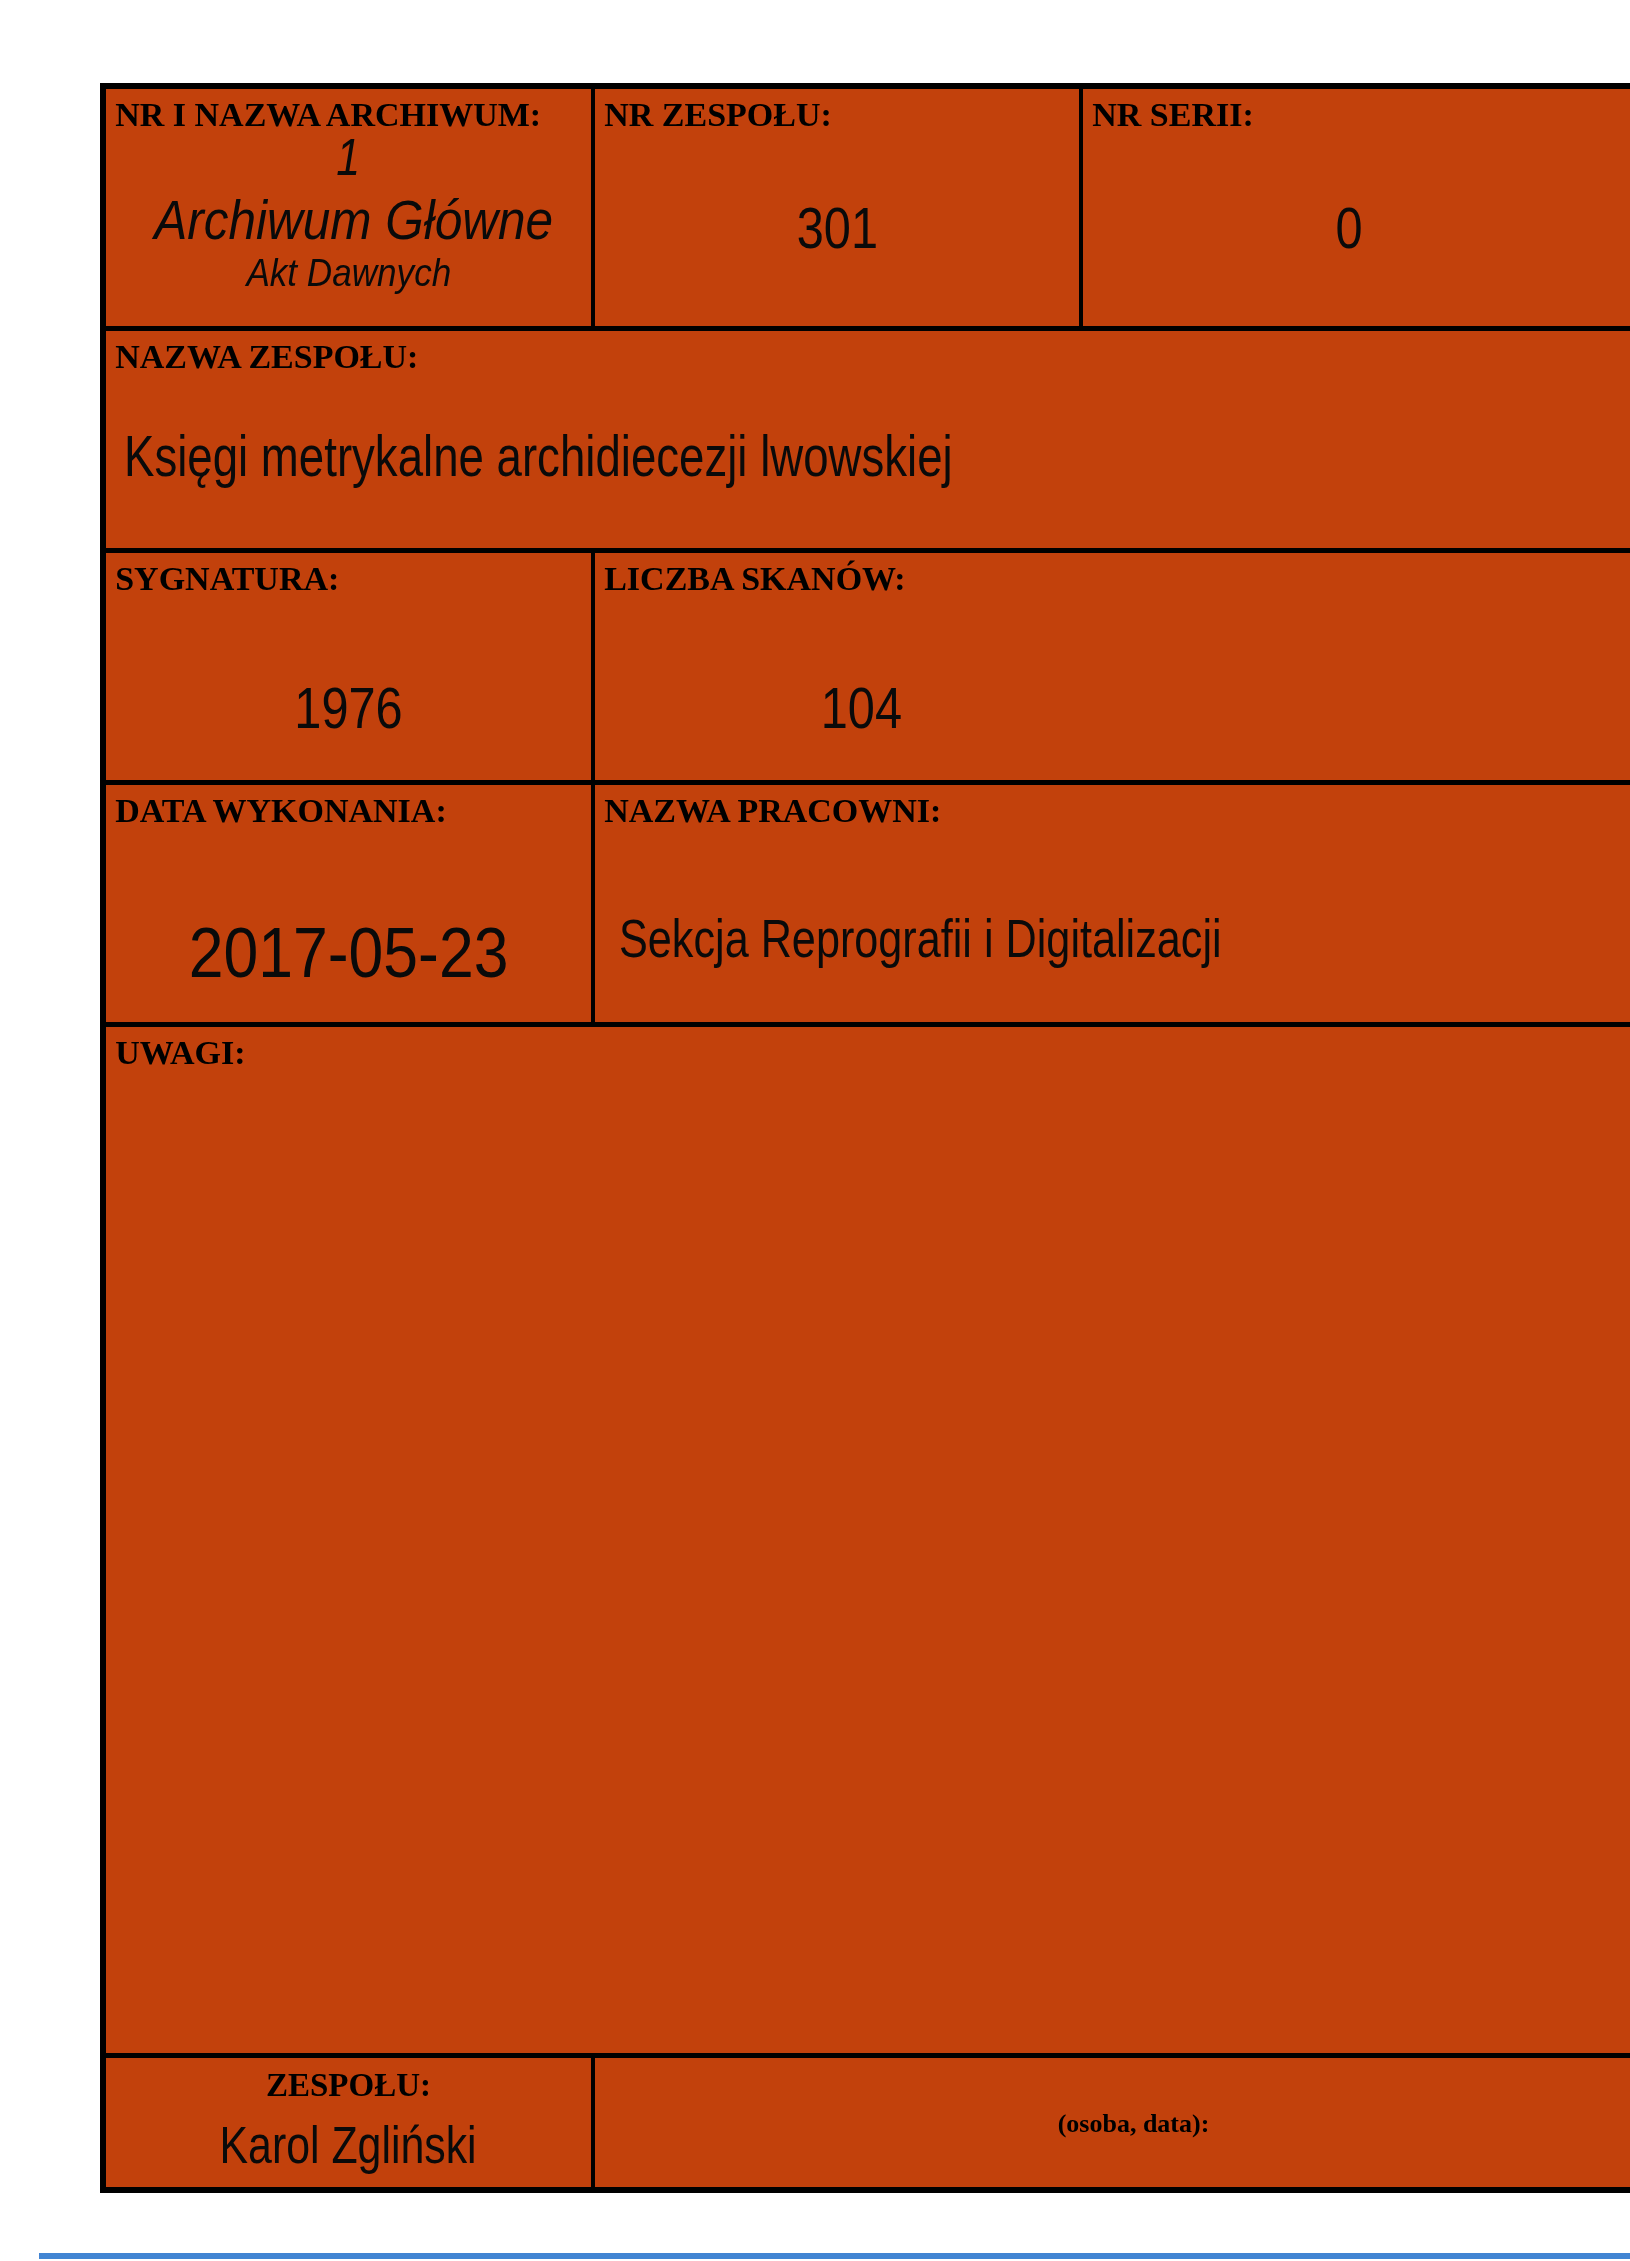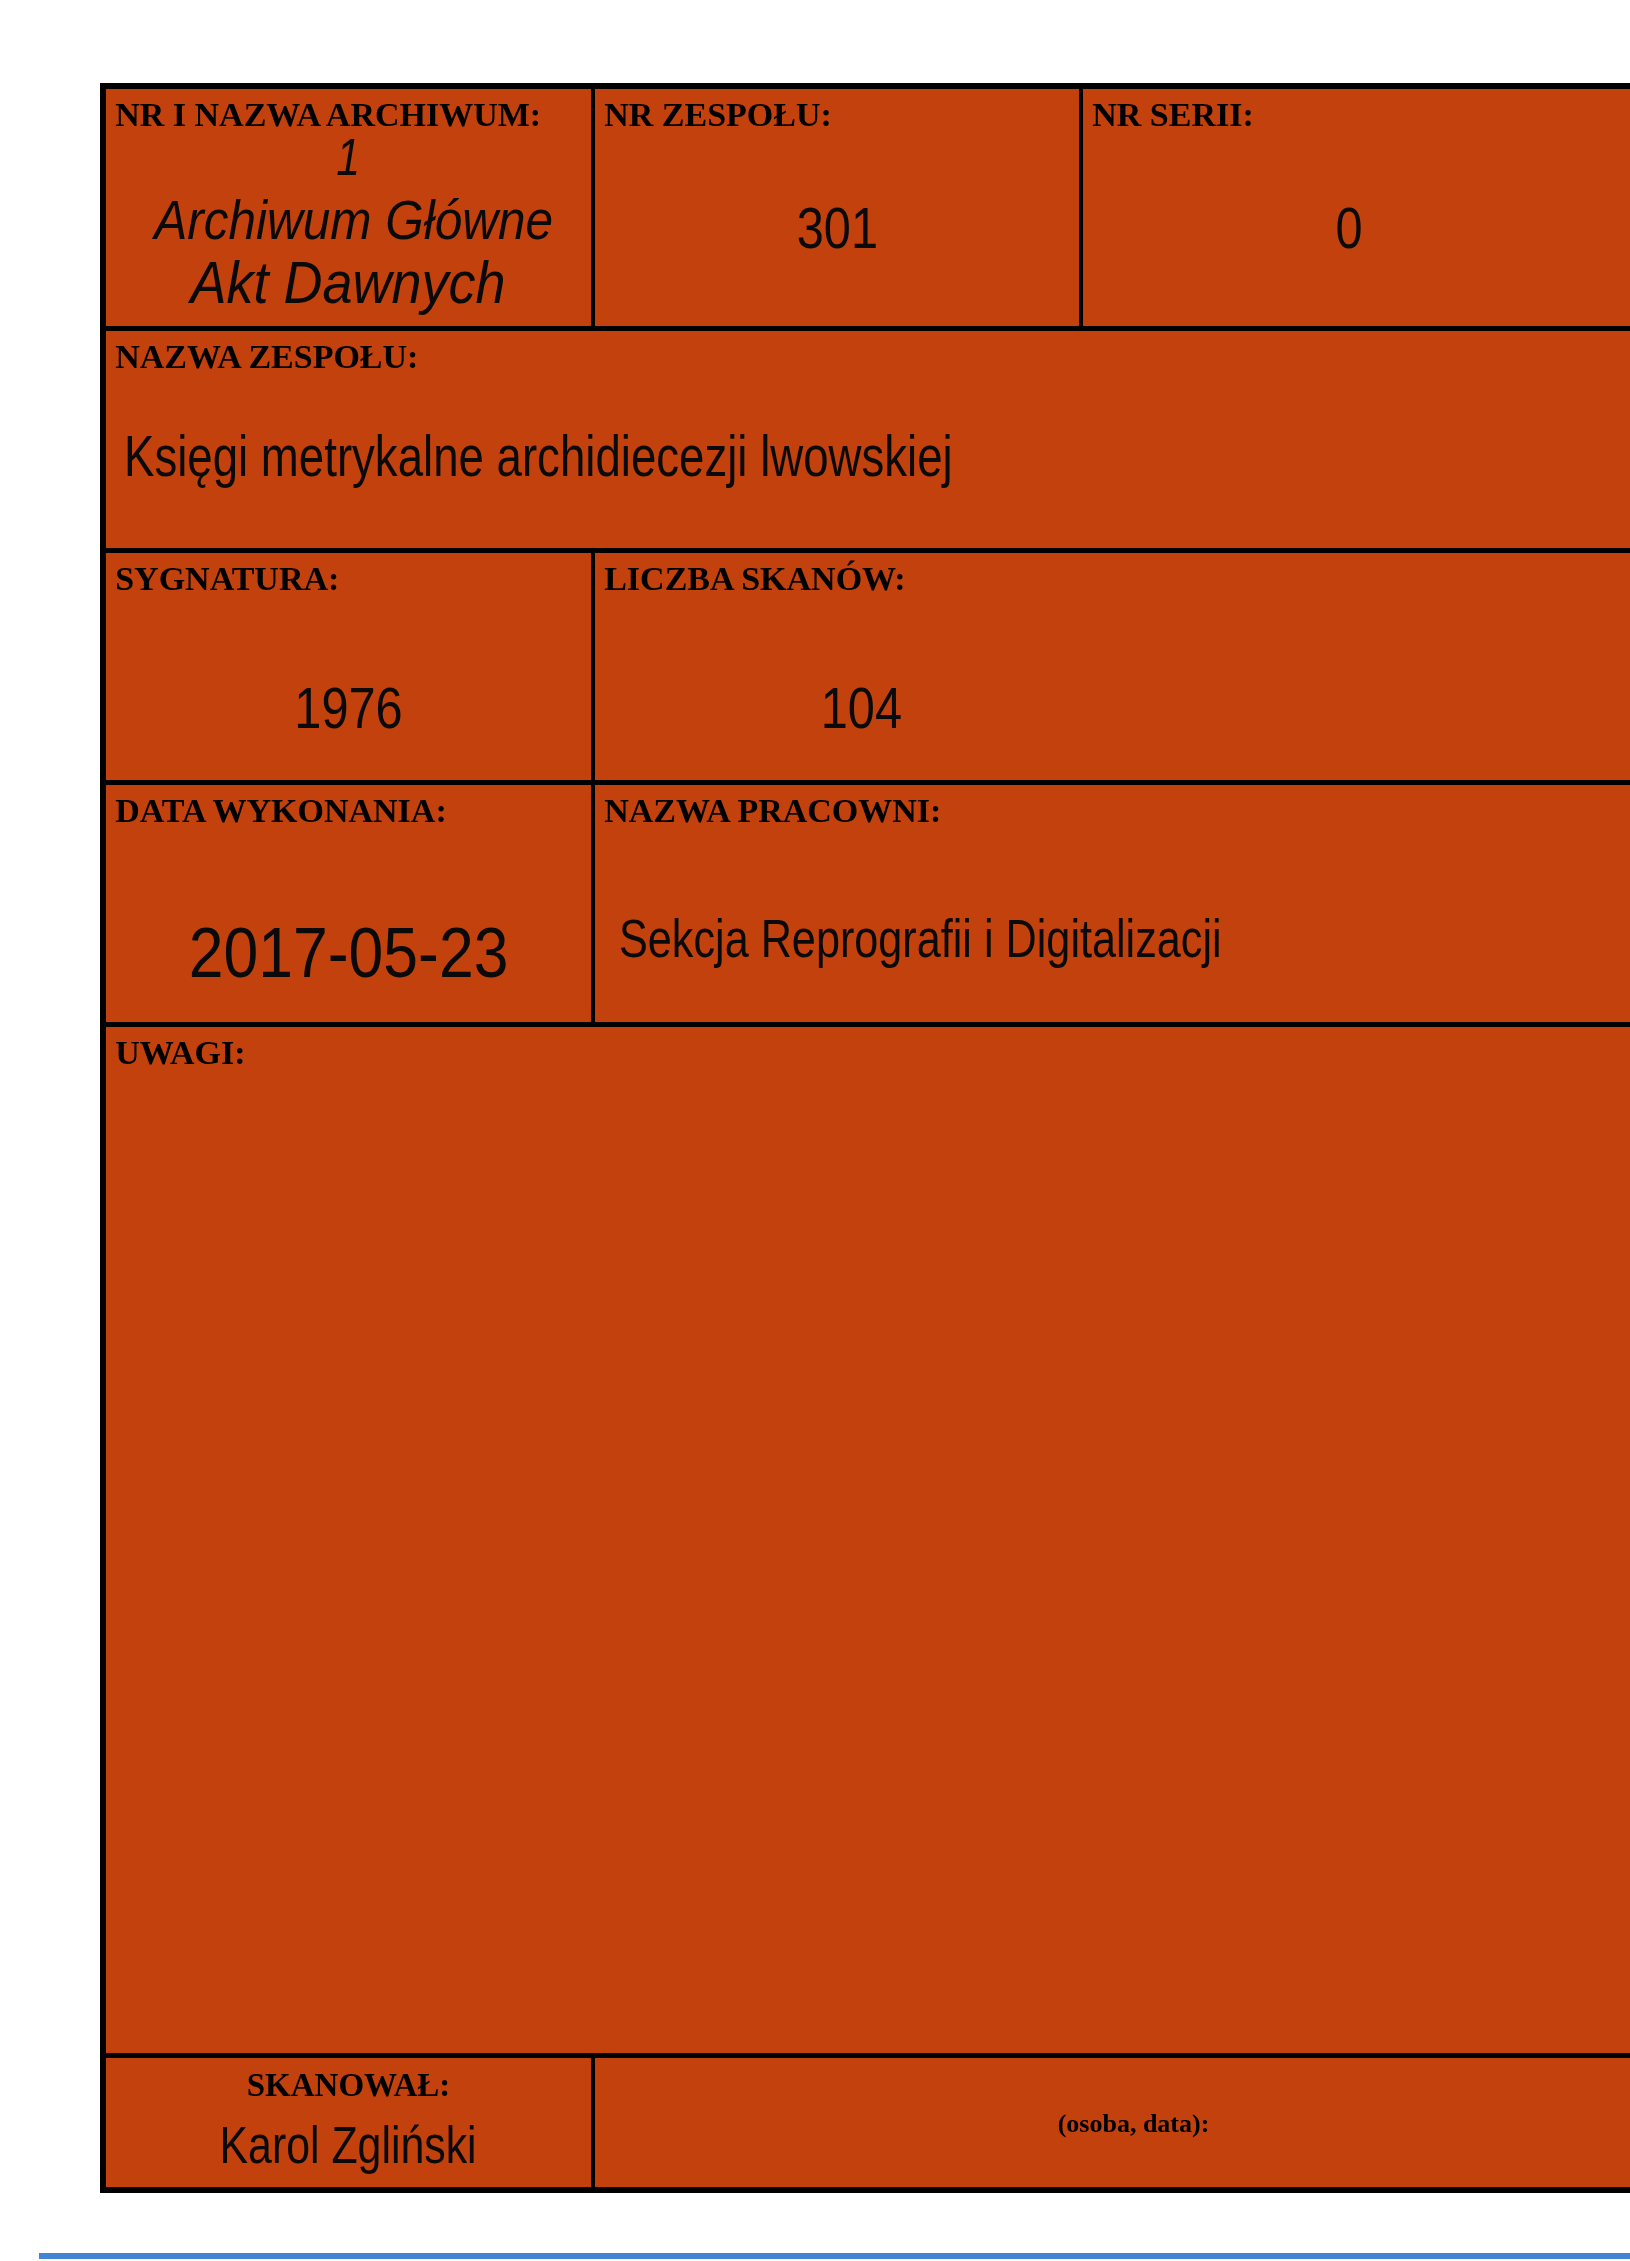--- a/index.html
+++ b/index.html
@@ -47,21 +47,21 @@
     font-family:"Liberation Sans", sans-serif;
     font-size:58px;line-height:1;color:#0a0a0a;
     white-space:nowrap;
   }
   .cond{display:inline-block;transform:scaleX(0.84);transform-origin:center center;}
   .condL{display:inline-block;transform:scaleX(0.8);transform-origin:left center;}
   .ital{font-style:italic;}
 
   .num1{top:43px;font-size:51px;}
   .name1{top:104px;font-size:55px;padding-left:11px;}
-  .name2{top:164px;font-size:60px;}
+  .name2{top:164px;font-size:39px;}
   .cv1{top:110px;}
   .bigval{top:97px;left:18.4px;right:auto;text-align:left;font-size:57px;}
   .cv3{top:126px;}
   .cv4{top:132px;font-size:71px;}
   .workval{top:126px;left:24px;right:auto;text-align:left;font-size:54px;}
   .slbl{
     position:absolute;left:0;right:0;text-align:center;
     font-weight:bold;font-size:33px;line-height:1;white-space:nowrap;
   }
   .slbl.l1{top:10.5px;}
@@ -125,21 +125,21 @@
   </div>
 
   <div class="row r5">
     <div class="cell wRest">
       <div class="lbl">UWAGI:</div>
     </div>
   </div>
 
   <div class="row r6 last">
     <div class="cell w1 bR">
-      <div class="slbl l1">SKANOWAŁ:</div>
+      <div class="slbl l1">ZESPOŁU:</div>
       <div class="v sname"><span class="cond">Karol Zgliński</span></div>
     </div>
     <div class="cell wRest">
       <div class="slbl l2">(osoba, data):</div>
     </div>
   </div>
 
 </div>
 
 <div class="bottom-bar"></div>

